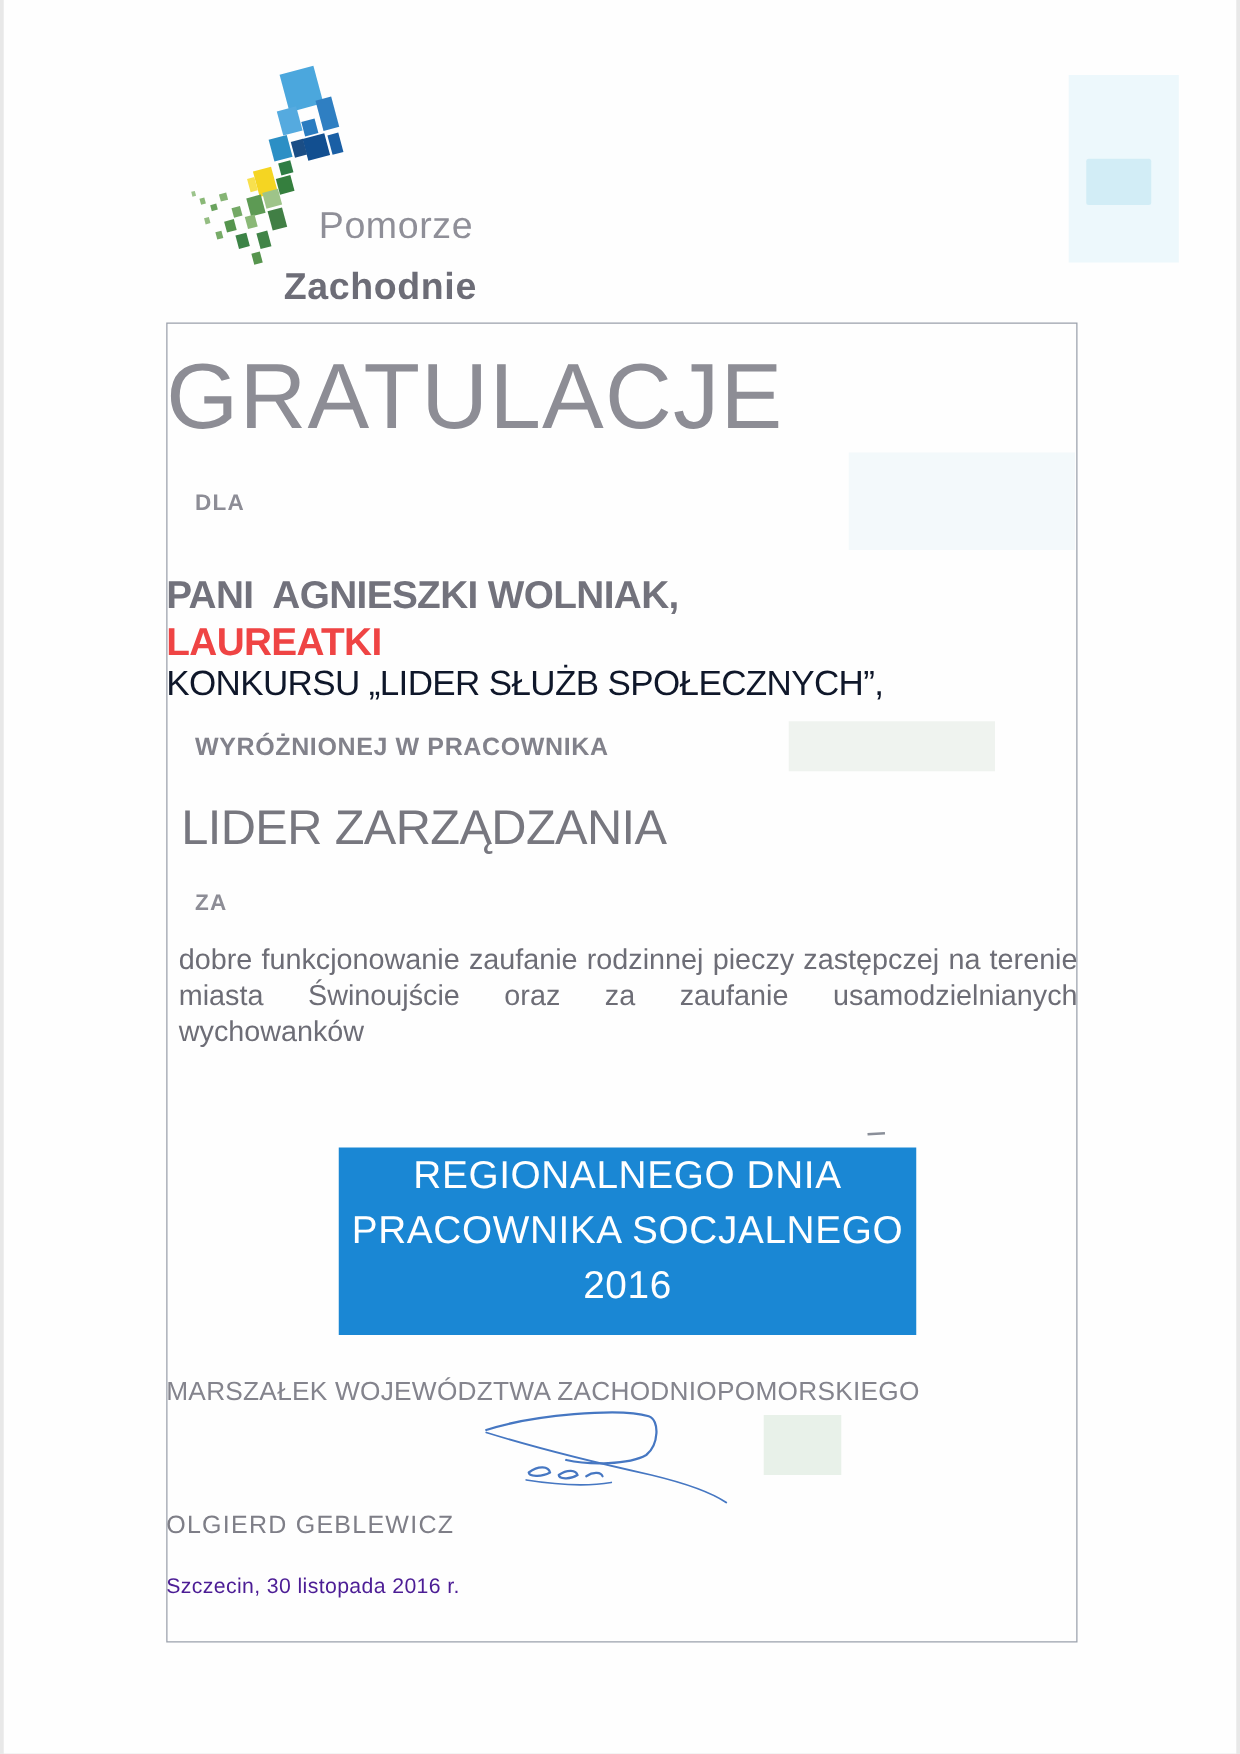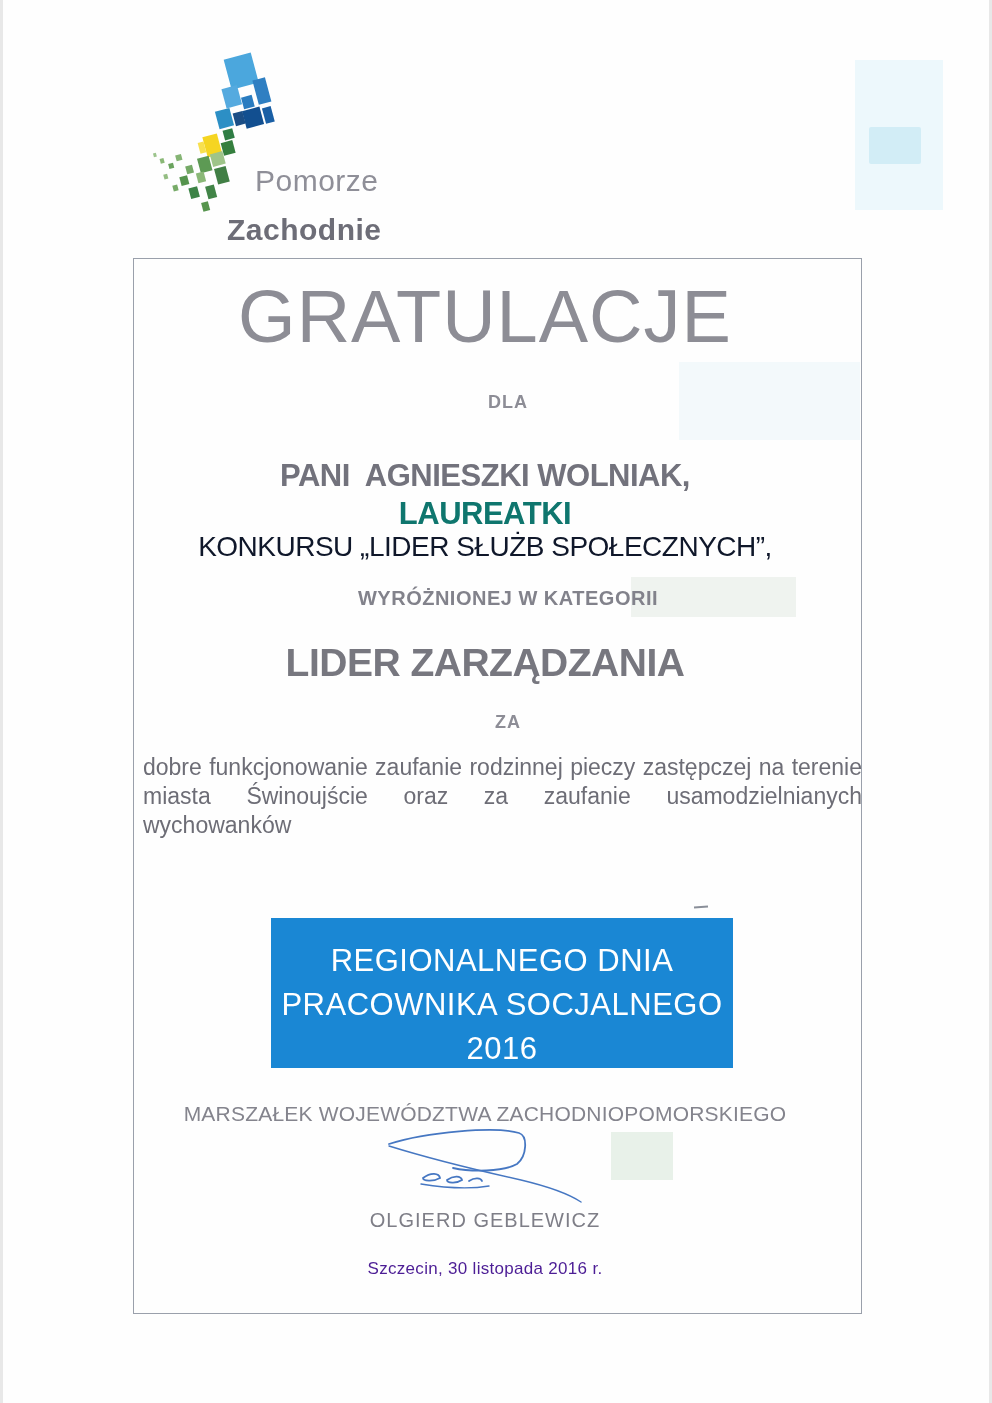--- a/index.html
+++ b/index.html
@@ -26,70 +26,71 @@
 
   
   .frame {
     position: absolute; left: 130px; top: 258px;
     width: 727px; height: 1054px;
     border: 1px solid #9aa0ab;
     background: transparent;
   }
 
   
-  .band { position: absolute; left: 118px; width: 728px; text-align: center; }
+  .band { position: absolute; left: 130px; width: 728px; }
 
   .title {
     top: 280px;
     font-size: 74px; font-weight: 400; color: #8d8d95;
     letter-spacing: 1px; line-height: 1;
   }
   .small-label {
     font-size: 18px; font-weight: 700; color: #8d8d96; letter-spacing: 1px; padding-left: 23px;
   }
   .lbl-dla { top: 392px; }
   .recipient-1 {
     top: 458px; font-size: 31px; font-weight: 700; color: #72727c;
     letter-spacing: -0.5px; white-space: pre;
   }
   .recipient-2 {
-    top: 496px; font-size: 31px; font-weight: 700; color: #0f766e;
+    top: 496px; font-size: 31px; font-weight: 700; color: #ef4444;
     letter-spacing: -0.5px;
   }
   .recipient-3 {
     top: 531px; font-size: 28px; font-weight: 400; color: #0f172a;
     letter-spacing: -0.5px;
   }
   .category-intro {
     top: 587px; font-size: 20px; font-weight: 700; color: #82828b;
     letter-spacing: 0.5px;
   }
   .category-name {
-    top: 641px; font-size: 39px; font-weight: 700; color: #77777f;
+    top: 641px; font-size: 39px; font-weight: 400; color: #77777f;
     letter-spacing: -0.5px;
+    margin-left: 12px;
   }
   .lbl-za { top: 712px; }
 
   .reason {
     position: absolute; left: 140px; top: 753px; width: 719px;
     font-size: 23px; font-weight: 400; color: #6d6d76;
     line-height: 29px;
   }
   .reason .just { text-align: justify; text-align-last: justify; }
   .reason .left { text-align: left; }
 
   .lbl-okazji { top: 860px; }
 
   .event-box {
     position: absolute; left: 268px; top: 918px;
     width: 462px; height: 150px;
     background: #1a87d4;
     color: #ffffff; text-align: center;
     font-size: 31px; font-weight: 400; line-height: 44px;
-    padding-top: 21px; box-sizing: border-box;
+    box-sizing: border-box;
     letter-spacing: 0.5px;
   }
 
   .signer-title {
     top: 1102px; font-size: 21px; font-weight: 400; color: #84848d;
     letter-spacing: 0.2px;
   }
   .signature-svg { position: absolute; left: 368px; top: 1126px; }
   .signer-name {
     top: 1209px; font-size: 20px; font-weight: 400; color: #7e7e87;
@@ -162,21 +163,21 @@
   <div class="frame"></div>
 
   <div class="band title">GRATULACJE</div>
 
   <div class="band small-label lbl-dla">DLA</div>
 
   <div class="band recipient-1">PANI  AGNIESZKI WOLNIAK,</div>
   <div class="band recipient-2">LAUREATKI</div>
   <div class="band recipient-3">KONKURSU „LIDER SŁUŻB SPOŁECZNYCH”,</div>
 
-  <div class="band small-label category-intro">WYRÓŻNIONEJ W KATEGORII</div>
+  <div class="band small-label category-intro">WYRÓŻNIONEJ W PRACOWNIKA</div>
   <div class="band category-name">LIDER ZARZĄDZANIA</div>
 
   <div class="band small-label lbl-za">ZA</div>
 
   <div class="reason">
     <div class="just">dobre funkcjonowanie zaufanie rodzinnej pieczy zastępczej na terenie</div>
     <div class="just">miasta Świnoujście oraz za zaufanie usamodzielnianych wychowanków</div>
   </div>
 
 

